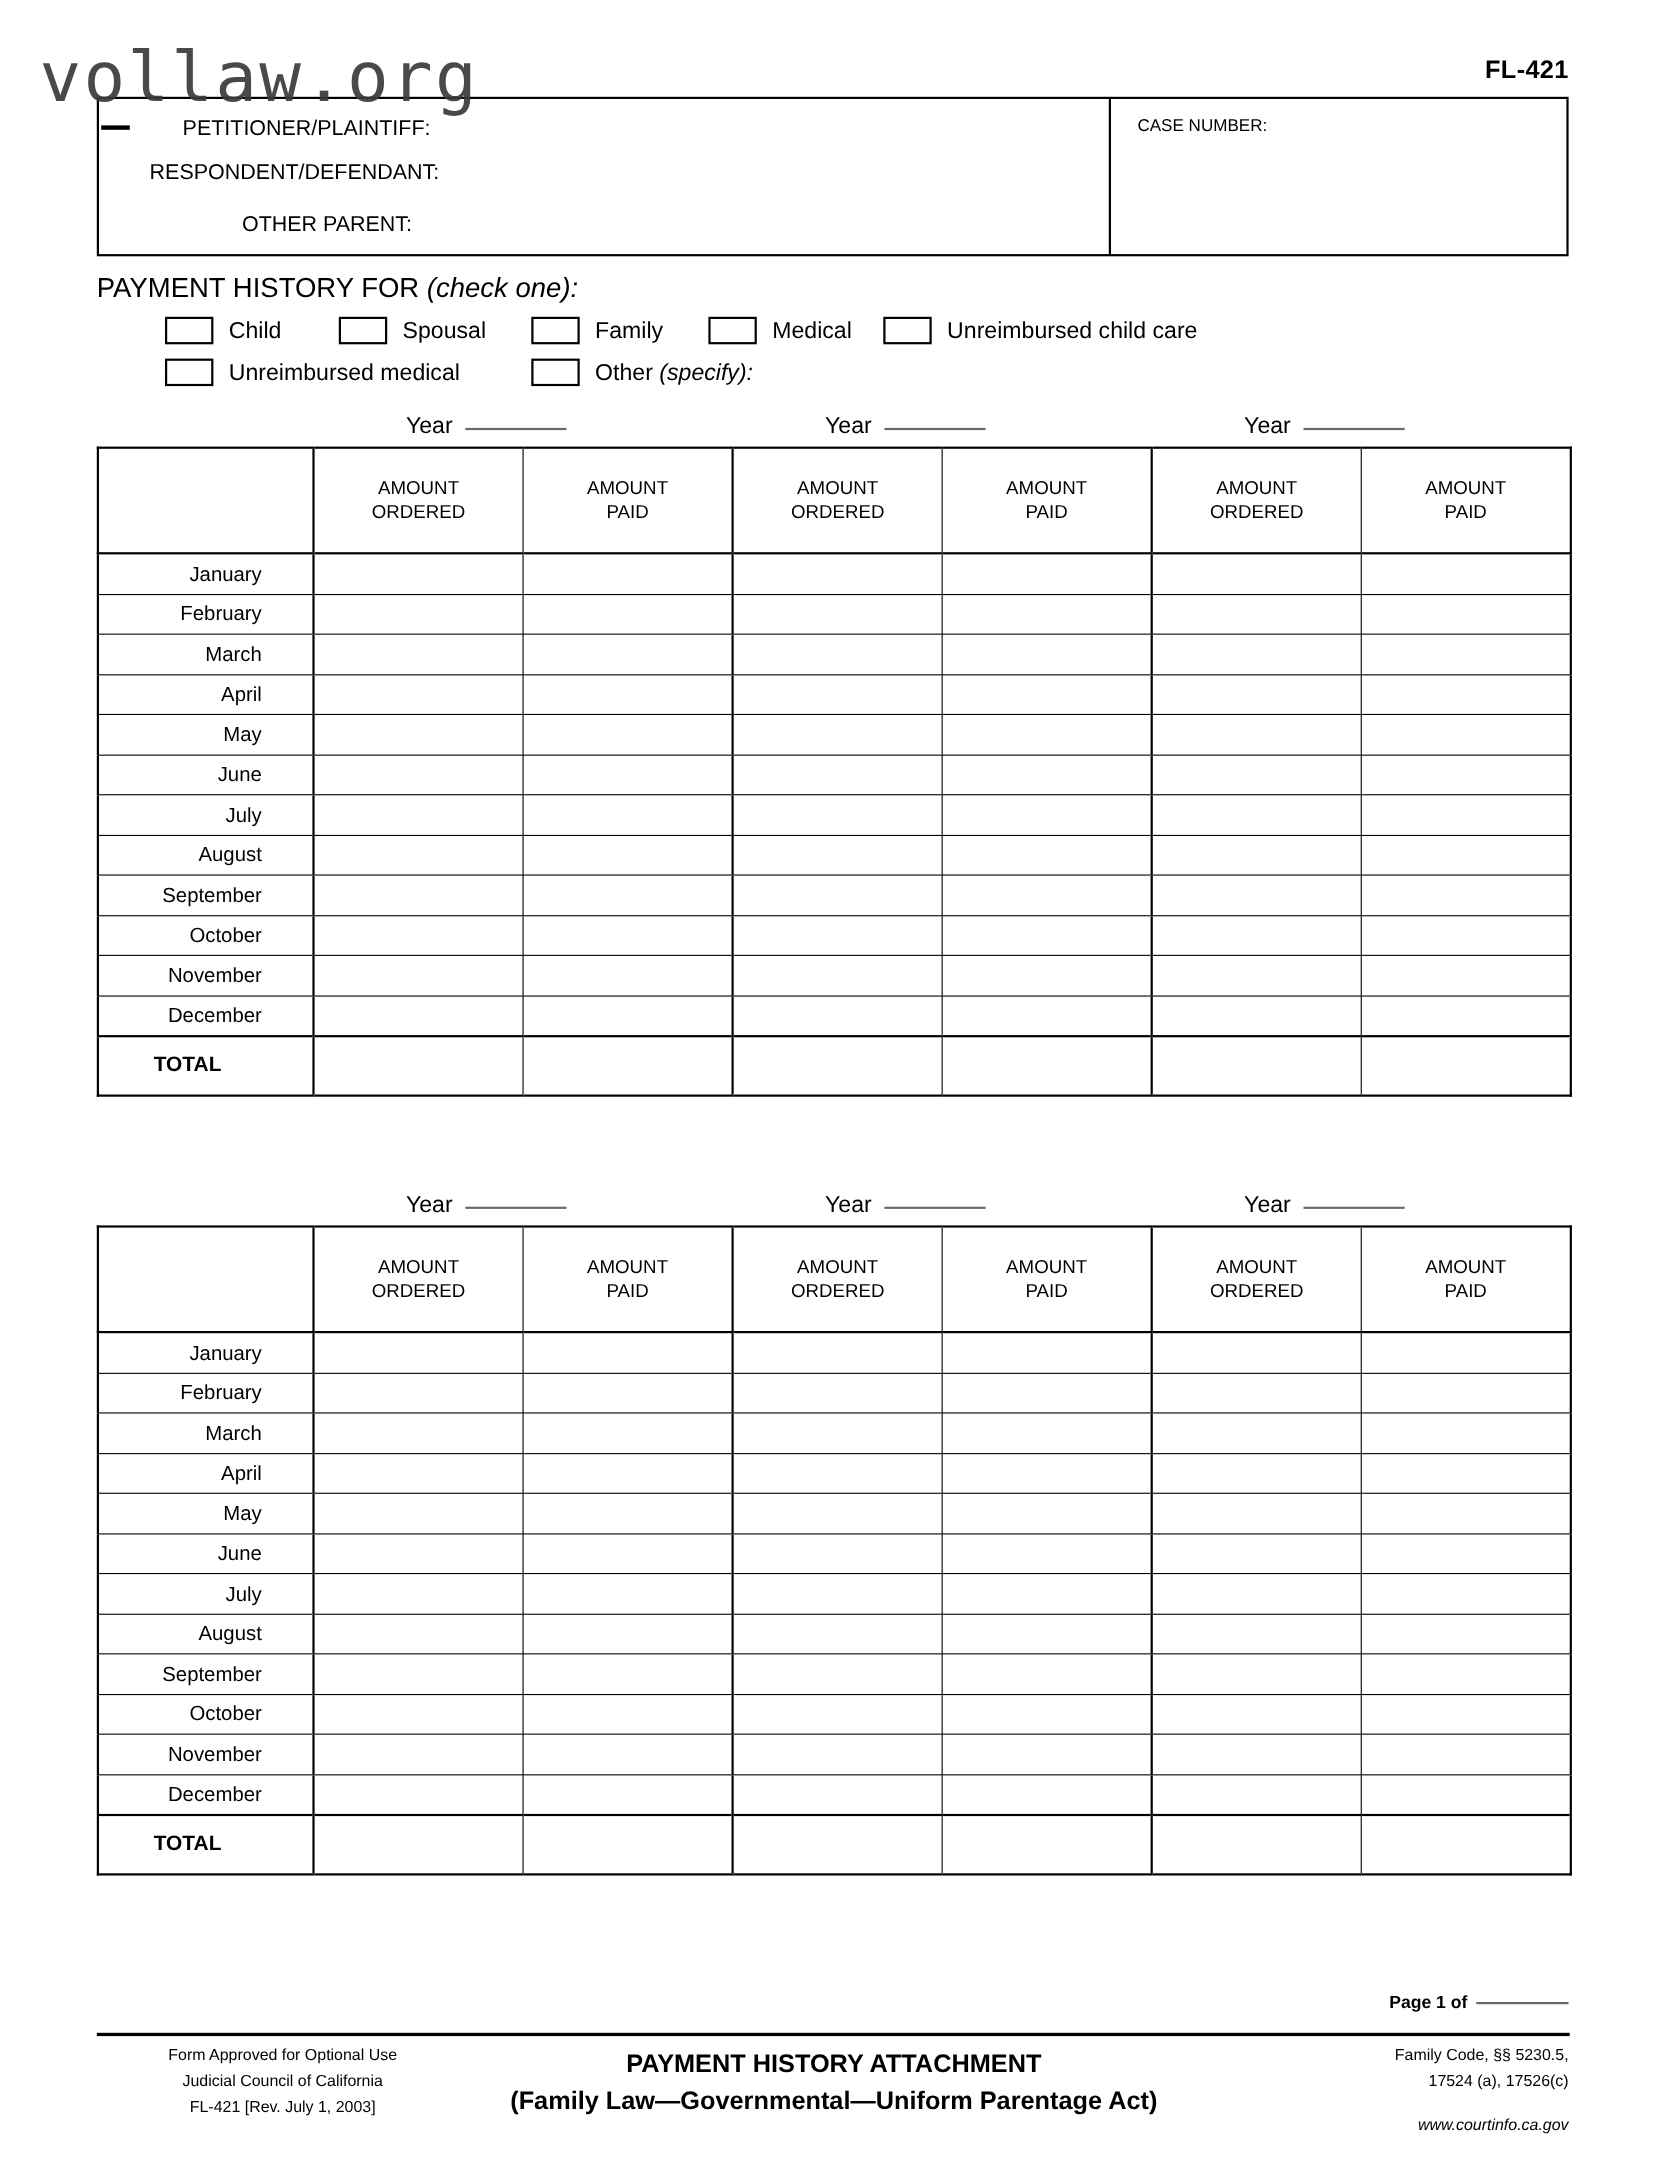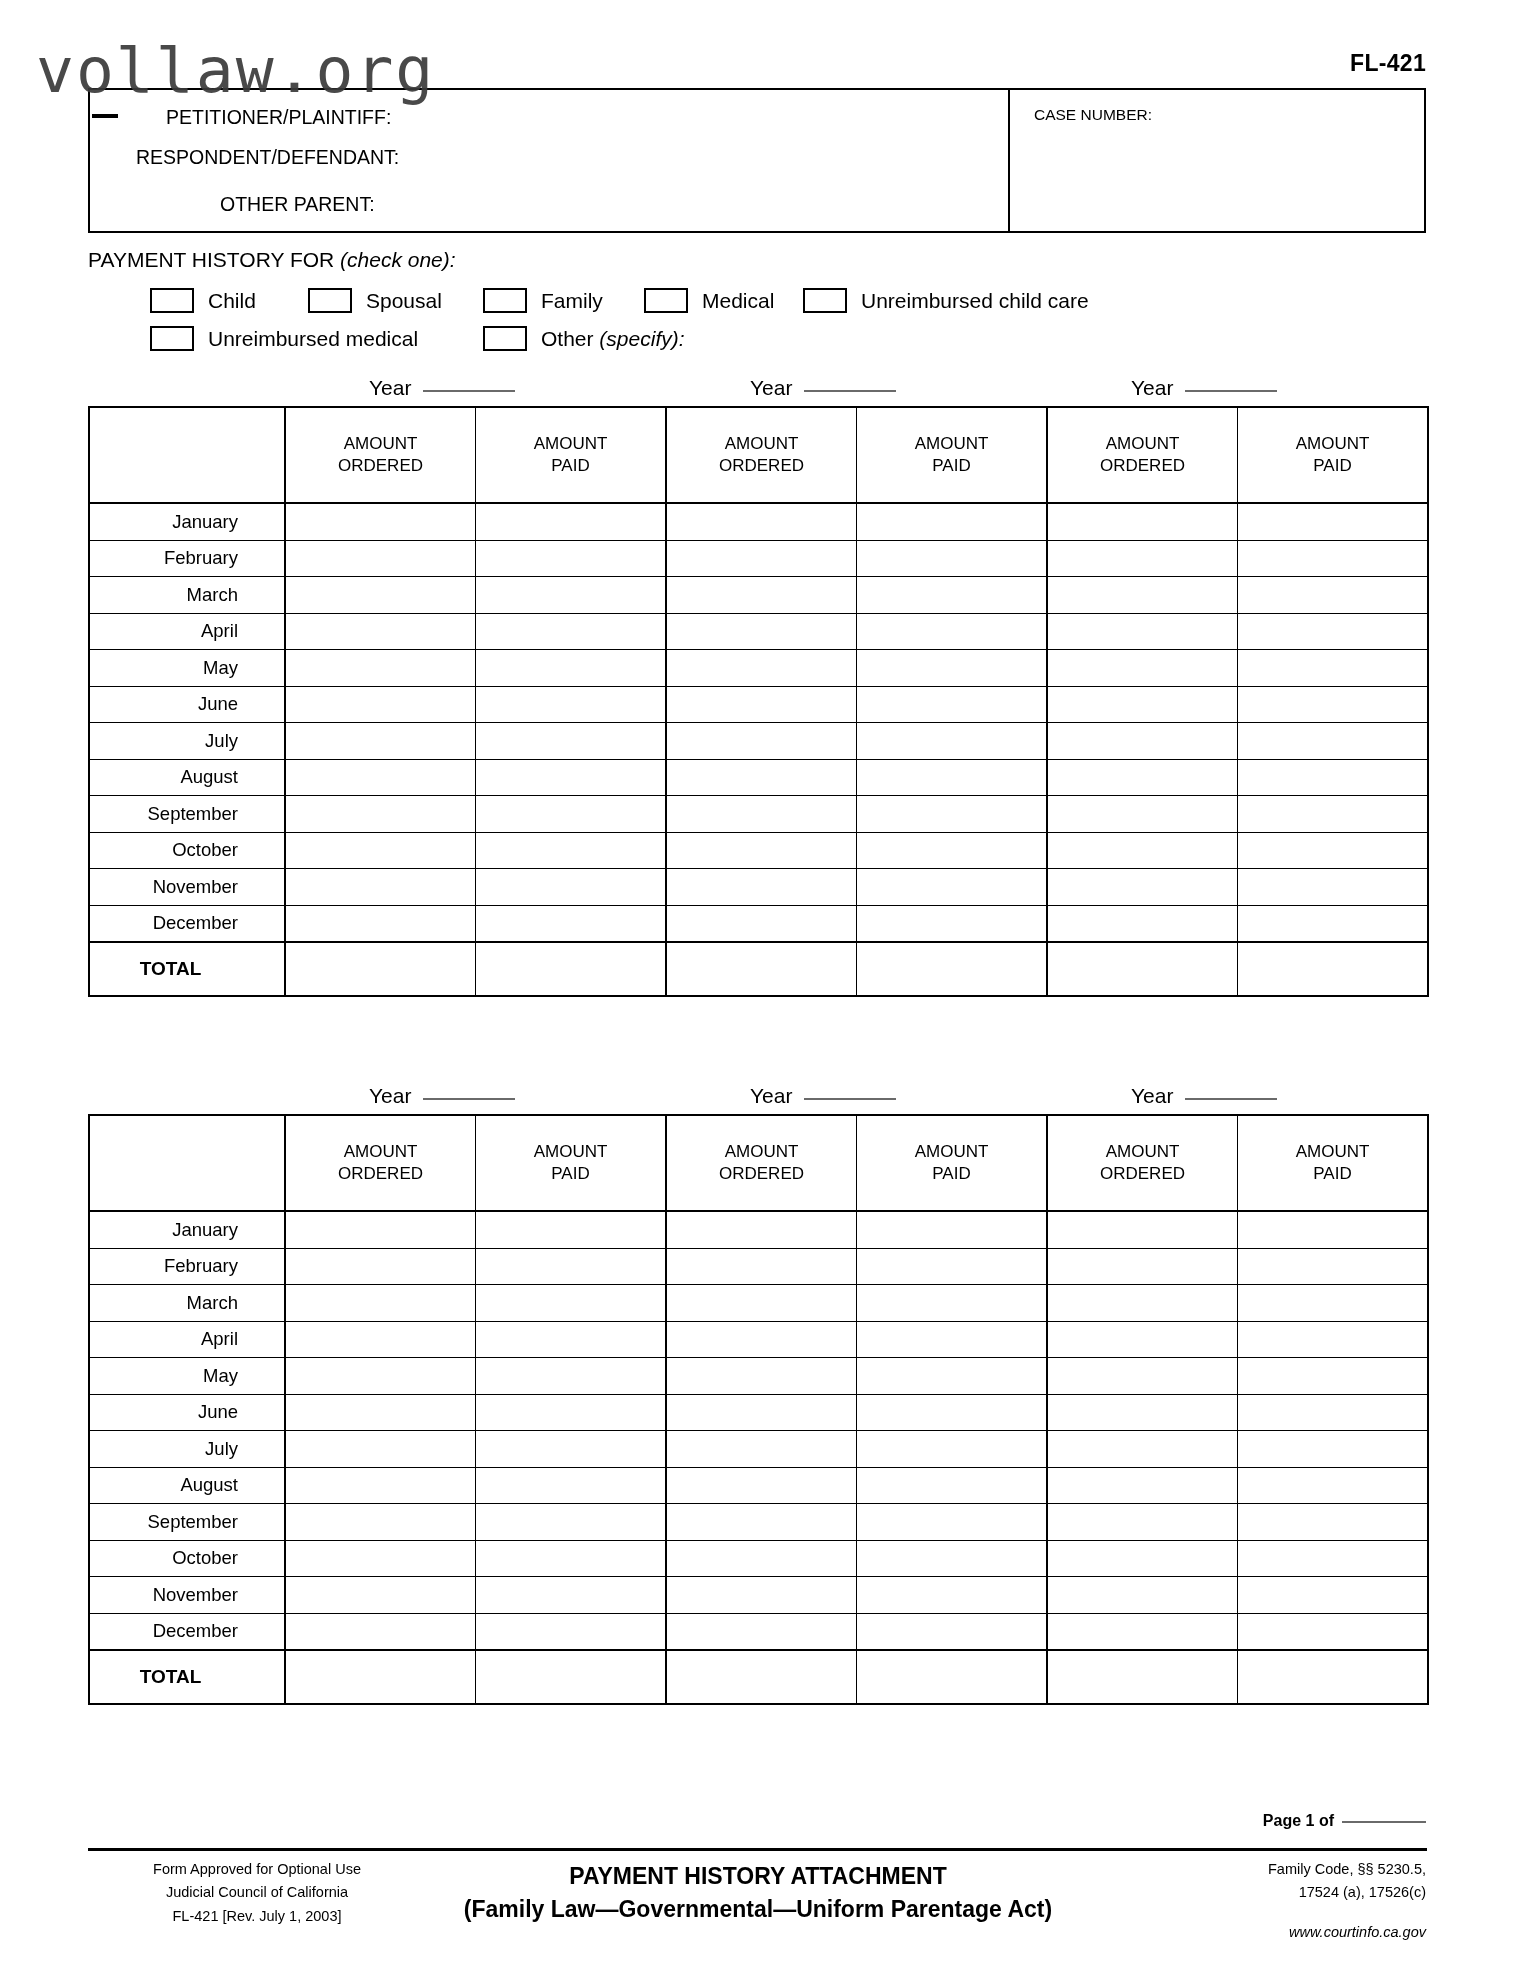--- a/index.html
+++ b/index.html
@@ -80,21 +80,21 @@
     top: 16px;
     font-size: 15.5px;
     white-space: nowrap;
   }
 
   
   .phf-title {
     position: absolute;
     left: 88px;
     top: 248px;
-    font-size: 21px;
+    font-size: 25px;
     white-space: nowrap;
   }
   .phf-title i { font-style: italic; }
 
   .cb-row { position: absolute; left: 150px; height: 30px; }
   .cb-row.r1 { top: 288px; }
   .cb-row.r2 { top: 326px; }
   .cb-item {
     position: absolute;
     top: 0;

